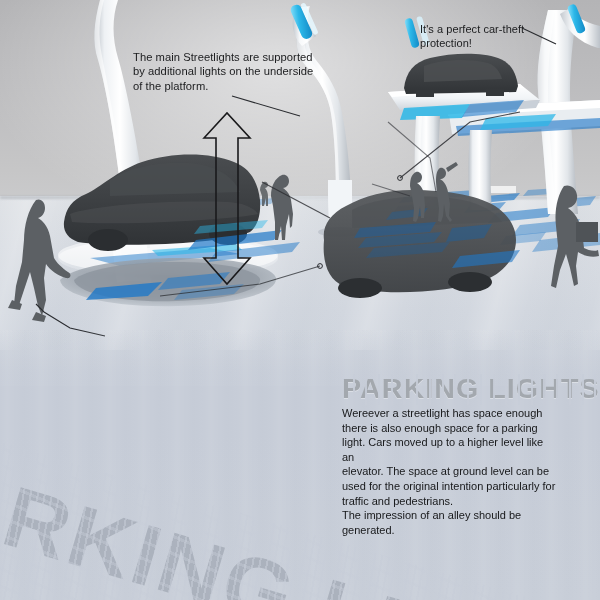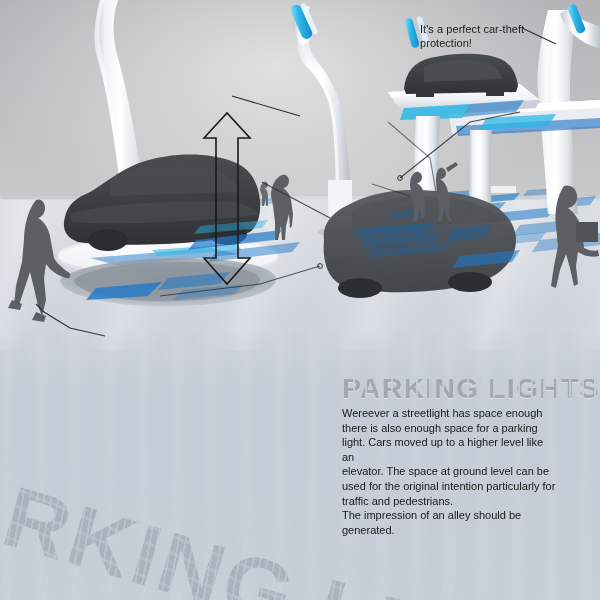--- a/index.html
+++ b/index.html
@@ -374,20 +374,23 @@
     <circle cx="400" cy="178" r="2.4" fill="none" stroke="#2a2c30" stroke-width="1"></circle>
 
   </svg>
 
   <div class="lowerpanel"></div>
   <div class="panel-streak"></div>
 
   <div class="watermark">PARKING LIGHTS</div>
   <div class="watermark-grunge"></div>
 
+  <div class="callout" id="callout-streetlights">The main Streetlights are supported
+by additional lights on the underside
+of the platform.</div>
 
 
   <div class="callout" id="callout-theft">It's a perfect car-theft protection!</div>
 
   <div class="heading">
     <span>PARKING LIGHTS</span>
     <span class="stencil-mask"></span>
   </div>
 
   <div class="bodytext">Wereever a streetlight has space enough

